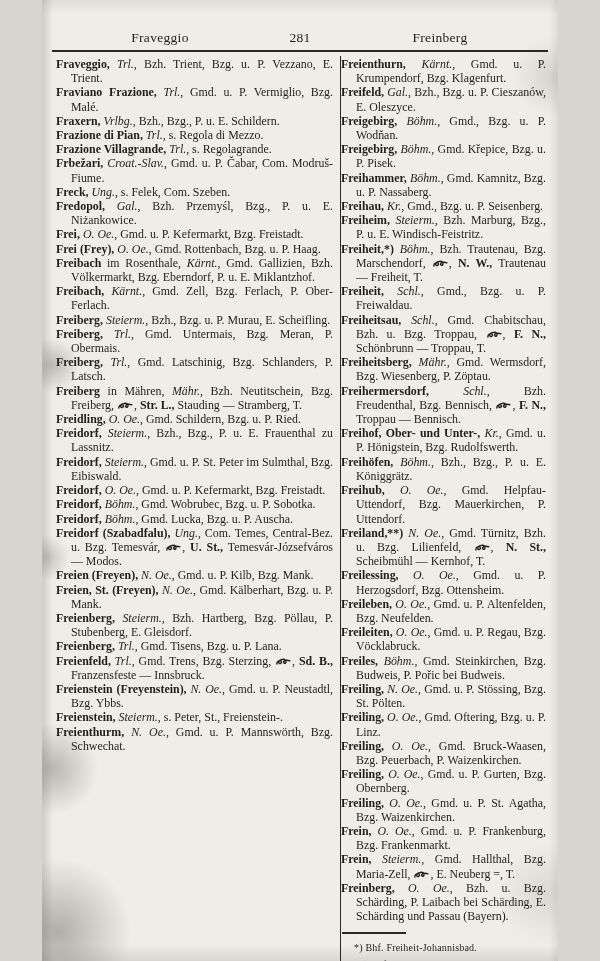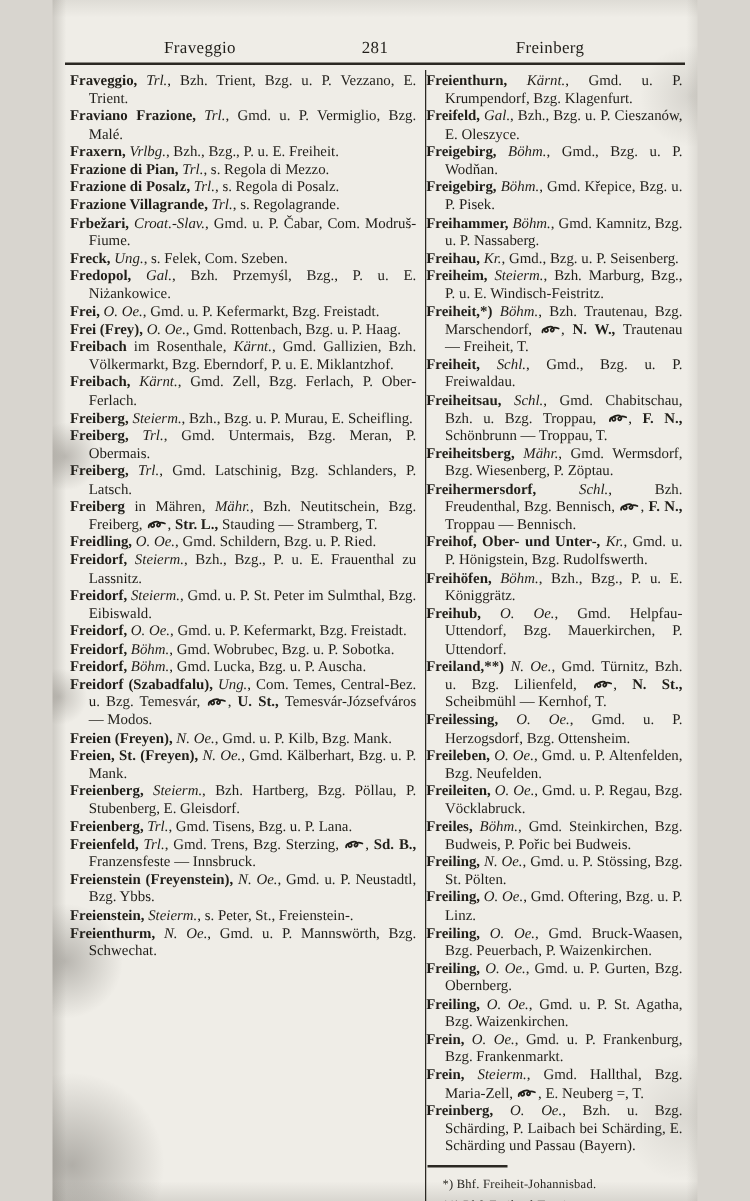--- a/index.html
+++ b/index.html
@@ -58,23 +58,22 @@
   <div class="running-head">
     <span>Fraveggio</span>
     <span>281</span>
     <span>Freinberg</span>
   </div>
   <div class="head-rule"></div>
   <div class="columns">
     <div class="col col-left" id="col-left">
         <p class="entry"><span class="hw">Fraveggio,</span><span> </span><span class="prov">Trl.</span><span>, Bzh. Trient, Bzg. u. P. Vezzano, E. Trient.</span></p>
         <p class="entry"><span class="hw">Fraviano Frazione,</span><span> </span><span class="prov">Trl.</span><span>, Gmd. u. P. Vermiglio, Bzg. Malé.</span></p>
-        <p class="entry"><span class="hw">Fraxern,</span><span> </span><span class="prov">Vrlbg.</span><span>, Bzh., Bzg., P. u. E. Freiheit.</span></p>
+        <p class="entry"><span class="hw">Fraxern,</span><span> </span><span class="prov">Vrlbg.</span><span>, Bzh., Bzg., P. u. E. Schildern.</span></p>
         <p class="entry"><span class="hw">Frazione di Pian,</span><span> </span><span class="prov">Trl.</span><span>, s. Regola di Mezzo.</span></p>
-        <p class="entry"><span class="hw">Frazione di Posalz,</span><span> </span><span class="prov">Trl.</span><span>, s. Regola di Posalz.</span></p>
         <p class="entry"><span class="hw">Frazione Villagrande,</span><span> </span><span class="prov">Trl.</span><span>, s. Regolagrande.</span></p>
         <p class="entry"><span class="hw">Frbežari,</span><span> </span><span class="prov">Croat.-Slav.</span><span>, Gmd. u. P. Čabar, Com. Modruš-Fiume.</span></p>
         <p class="entry"><span class="hw">Freck,</span><span> </span><span class="prov">Ung.</span><span>, s. Felek, Com. Szeben.</span></p>
         <p class="entry"><span class="hw">Fredopol,</span><span> </span><span class="prov">Gal.</span><span>, Bzh. Przemyśl, Bzg., P. u. E. Niżankowice.</span></p>
         <p class="entry"><span class="hw">Frei,</span><span> </span><span class="prov">O. Oe.</span><span>, Gmd. u. P. Kefermarkt, Bzg. Freistadt.</span></p>
         <p class="entry"><span class="hw">Frei (Frey),</span><span> </span><span class="prov">O. Oe.</span><span>, Gmd. Rottenbach, Bzg. u. P. Haag.</span></p>
         <p class="entry"><span class="hw">Freibach</span><span> im Rosenthale, </span><span class="prov">Kärnt.</span><span>, Gmd. Gallizien, Bzh. Völkermarkt, Bzg. Eberndorf, P. u. E. Miklantzhof.</span></p>
         <p class="entry"><span class="hw">Freibach,</span><span> </span><span class="prov">Kärnt.</span><span>, Gmd. Zell, Bzg. Ferlach, P. Ober-Ferlach.</span></p>
         <p class="entry"><span class="hw">Freiberg,</span><span> </span><span class="prov">Steierm.</span><span>, Bzh., Bzg. u. P. Murau, E. Scheifling.</span></p>
         <p class="entry"><span class="hw">Freiberg,</span><span> </span><span class="prov">Trl.</span><span>, Gmd. Untermais, Bzg. Meran, P. Obermais.</span></p>

